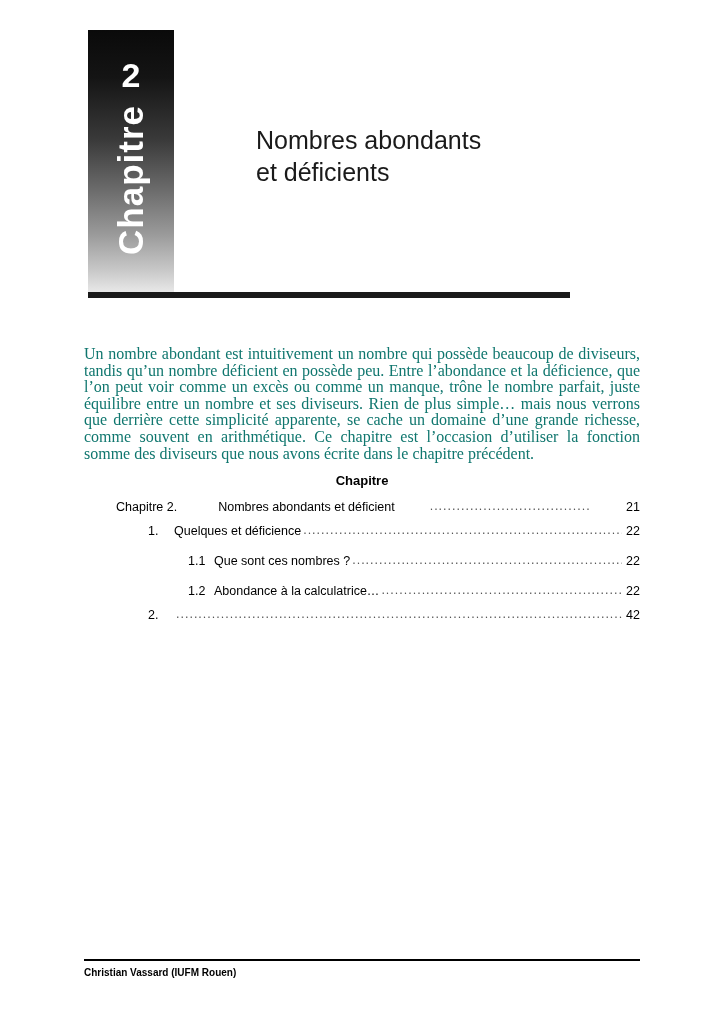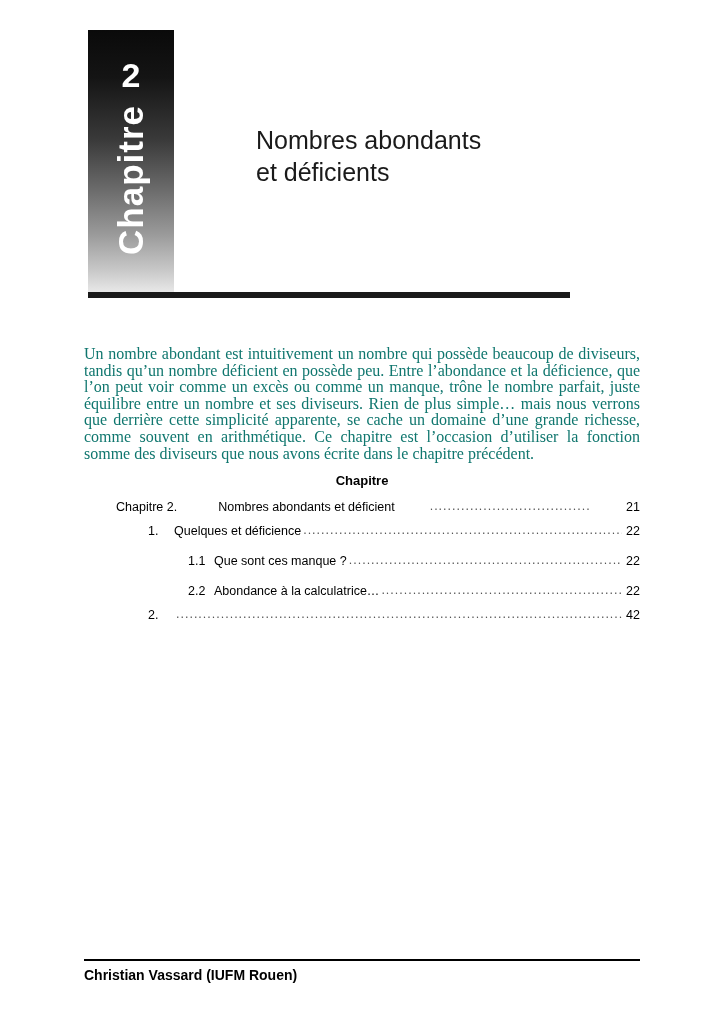--- a/index.html
+++ b/index.html
@@ -155,21 +155,21 @@
     width: 556px;
     height: 1.5px;
     background: #000000;
   }
   .footer-text {
     position: absolute;
     left: 84px;
     top: 967px;
     font-family: "Liberation Sans", sans-serif;
     font-weight: bold;
-    font-size: 14px;
+    font-size: 10px;
   }
 </style>
 </head>
 <body>
 
 <div class="chapter-header">
   <div class="chapter-tab">
     <div class="chapter-number">2</div>
     <div class="chapter-word">Chapitre</div>
   </div>
@@ -195,27 +195,27 @@
 
   <div class="toc-row lvl1">
     <span class="toc-num wide">1.</span>
     <span class="toc-label">Quelques et déficience</span>
     <span class="toc-leader">...................................................................................................................................................</span>
     <span class="toc-page">22</span>
   </div>
 
   <div class="toc-row lvl2">
     <span class="toc-num wide">1.1</span>
-    <span class="toc-label">Que sont ces manque ?</span>
+    <span class="toc-label">Que sont ces nombres ?</span>
     <span class="toc-leader">...................................................................................................................................................</span>
     <span class="toc-page">22</span>
   </div>
 
   <div class="toc-row lvl2">
-    <span class="toc-num wide">2.2</span>
+    <span class="toc-num wide">1.2</span>
     <span class="toc-label">Abondance à la calculatrice…</span>
     <span class="toc-leader">...................................................................................................................................................</span>
     <span class="toc-page">22</span>
   </div>
 
   <div class="toc-row lvl1">
     <span class="toc-num wide">2.</span>
     <span class="toc-leader">...................................................................................................................................................</span>
     <span class="toc-page">42</span>
   </div>

